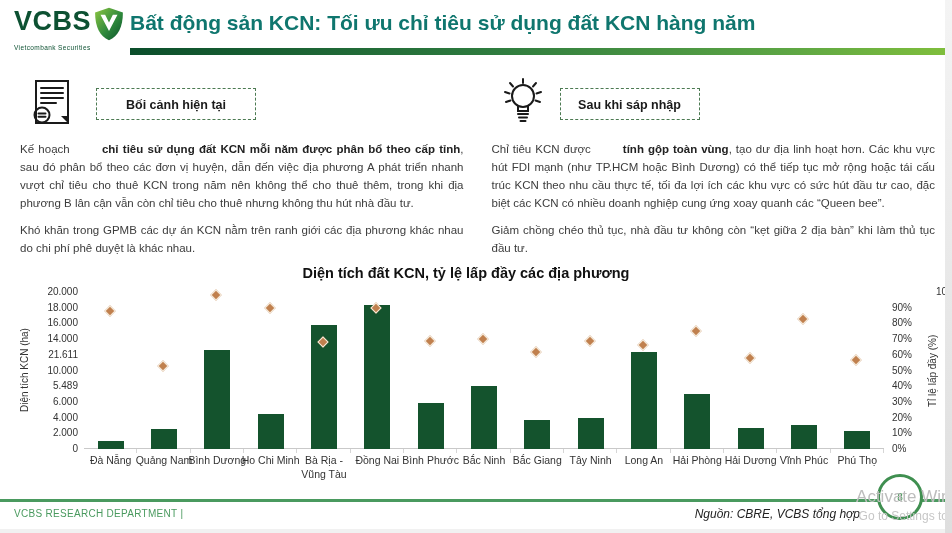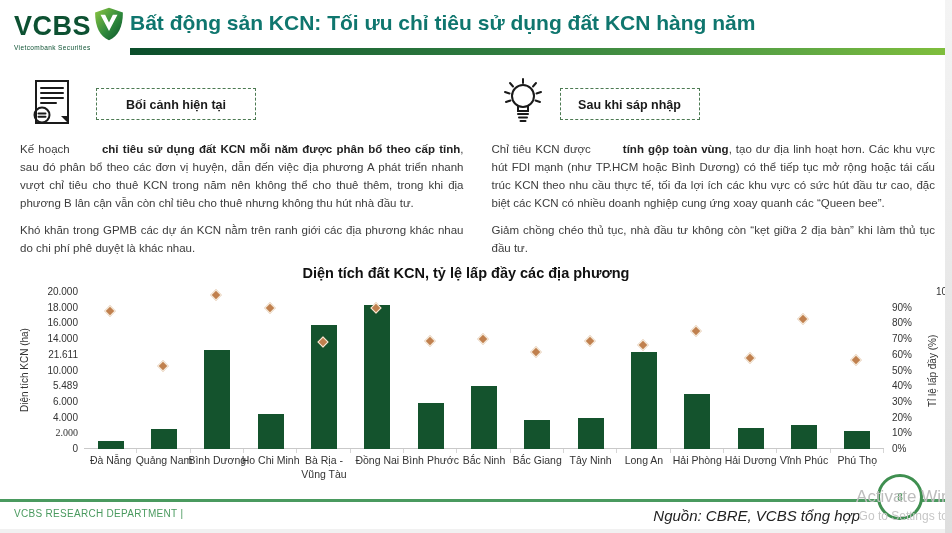--- a/index.html
+++ b/index.html
@@ -2,21 +2,21 @@
 <html><head>
 <meta charset="utf-8">
 <style>
   * { margin:0; padding:0; box-sizing:border-box; }
   html,body { background:#ffffff; }
   body { font-family:"Liberation Sans","DejaVu Sans",sans-serif; }
   .slide { position:relative; width:952px; height:533px; background:#ffffff; overflow:hidden; }
 
   
   .logo { position:absolute; left:14px; top:6px; width:118px; }
-  .logo-row { display:flex; align-items:center; }
+  .logo-row { display:flex; align-items:flex-start; }
   .logo-text { font-size:27px; font-weight:bold; color:#0d5132; letter-spacing:0.5px; line-height:30px; }
   .logo-shield { margin-left:2px; margin-top:1px; }
   .logo-sub { font-size:6.5px; color:#0d5132; letter-spacing:0.4px; margin-top:-1px; }
   .page-title { position:absolute; left:130px; top:11px; width:812px; font-size:21px; font-weight:bold; color:#0f766e; }
   .title-rule { position:absolute; left:130px; top:48px; width:816px; height:7px;
                 background:linear-gradient(90deg,#0b4e2b 0%,#2f7c3f 45%,#5ca544 80%,#7fbe3c 100%); }
 
   
   .cols { position:absolute; top:76px; left:20px; width:915px; display:flex; gap:28px; }
   .col { flex:1; }
@@ -45,21 +45,21 @@
   .cat::after { content:""; position:absolute; right:0; top:157px; height:4px; border-right:1px solid #d6d6d6; }
   .bar { position:absolute; bottom:0; left:50%; transform:translateX(-50%); width:26px; background:#14532d; }
   .diamond { position:absolute; left:50%; width:8px; height:8px; margin-left:-5px;
              transform:rotate(45deg); background:#c0804e; border:1px solid #f6ecdd; }
   .cat-label { position:absolute; top:162px; left:50%; transform:translateX(-50%);
                width:58px; text-align:center; font-size:10.5px; line-height:1.3; color:#333; }
 
   
   .footer-rule { position:absolute; left:0; top:499px; width:952px; height:3px; background:#4a9a5f; }
   .footer-left { position:absolute; left:14px; top:508px; font-size:10px; letter-spacing:0.3px; color:#4a9a5f; }
-  .footer-source { position:absolute; right:92px; top:507px; font-size:15px; font-style:italic; color:#222; }
+  .footer-source { position:absolute; right:92px; top:507px; font-size:12px; font-style:italic; color:#222; }
   .page-badge { position:absolute; right:29px; top:474px; width:46px; height:46px; border-radius:50%;
                 border:3px solid #3f8f50; background:#fff; display:flex; align-items:center; justify-content:center;
                 font-size:10px; color:#3f8f50; z-index:2; }
   .wm1 { position:absolute; right:-8px; top:487px; font-size:17px; color:#bdbdbd; white-space:nowrap; z-index:3; }
   .wm2 { position:absolute; right:-6px; top:509px; font-size:12px; color:#c6c6c6; white-space:nowrap; z-index:3; }
   .edge-right { position:absolute; right:0; top:0; width:7px; height:533px;
                 background:linear-gradient(180deg,#f4f4f4,#dedede); z-index:4; }
   .edge-bottom { position:absolute; left:0; bottom:0; width:952px; height:4px; background:#f1f1f1; z-index:1; }
   svg .stroke { stroke:#1a1a1a; stroke-width:2; fill:none; stroke-linecap:round; }
 </style>
@@ -148,21 +148,21 @@
       <div class="ticks ticks-left">
           <div class="tick" style="top: -5px;">20.000</div>
           <div class="tick" style="top: 10.7px;">18.000</div>
           <div class="tick" style="top: 26.4px;">16.000</div>
           <div class="tick" style="top: 42.1px;">14.000</div>
           <div class="tick" style="top: 57.8px;">21.611</div>
           <div class="tick" style="top: 73.5px;">10.000</div>
           <div class="tick" style="top: 89.2px;">5.489</div>
           <div class="tick" style="top: 104.9px; padding-left: 25px;">6.000</div>
           <div class="tick" style="top: 120.6px;">4.000</div>
-          <div class="tick" style="top: 136.3px; font-family: Liberation Serif, serif;">2.000</div>
+          <div class="tick" style="top: 136.3px;">2.000</div>
           <div class="tick" style="top: 152px;">0</div>
         </div>
       <div class="plot">
           <div class="cat">
             <div class="bar" style="height: 7.85px; background: rgb(20, 83, 45);"></div>
             <div class="diamond" style="bottom: 134.16px; background: rgb(192, 128, 78);"></div>
             <div class="cat-label">Đà Nẵng</div>
           </div>
           <div class="cat">
             <div class="bar" style="height: 20.41px; background: rgb(20, 83, 45);"></div>

